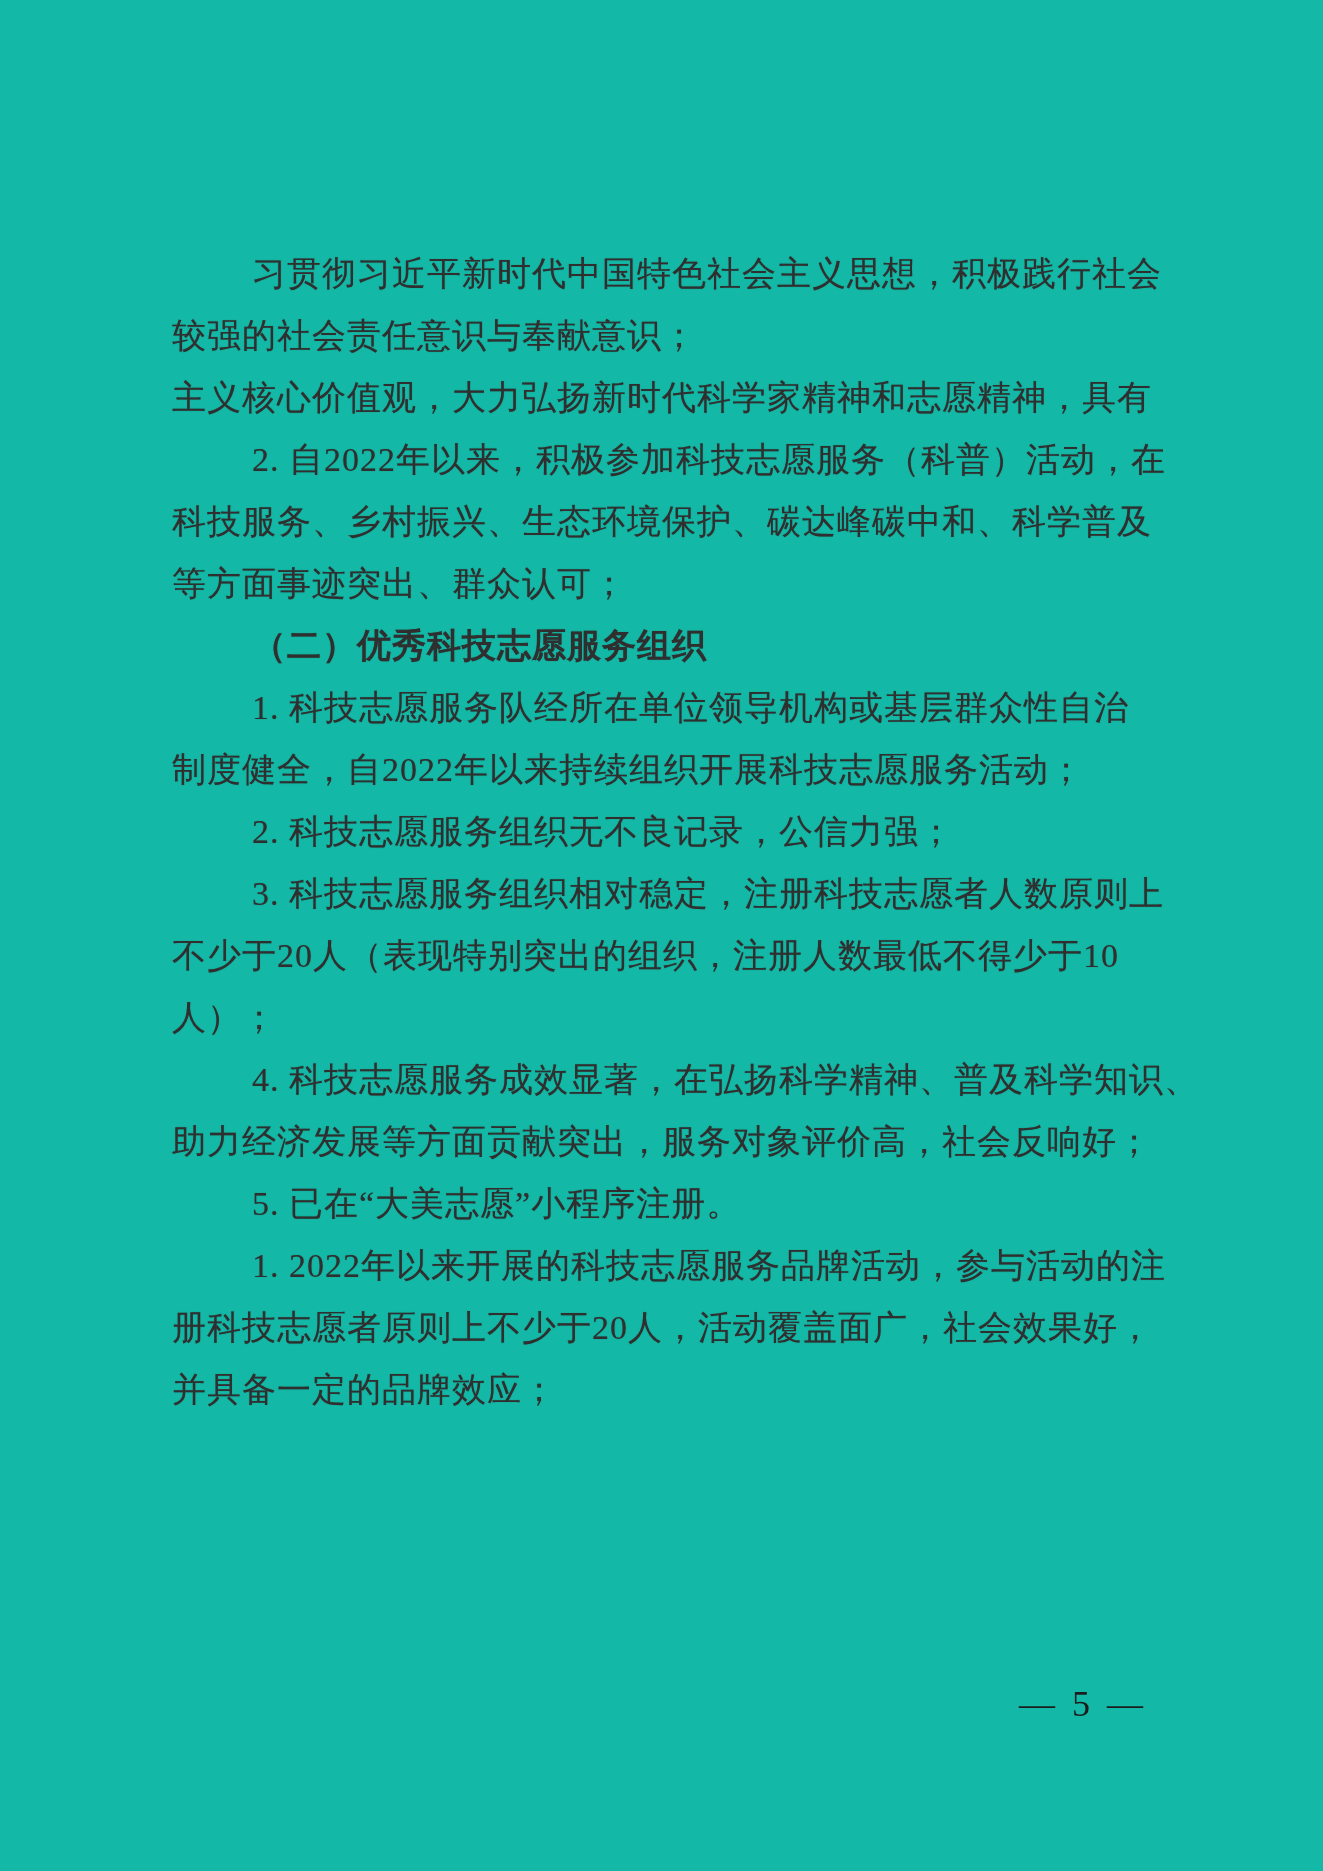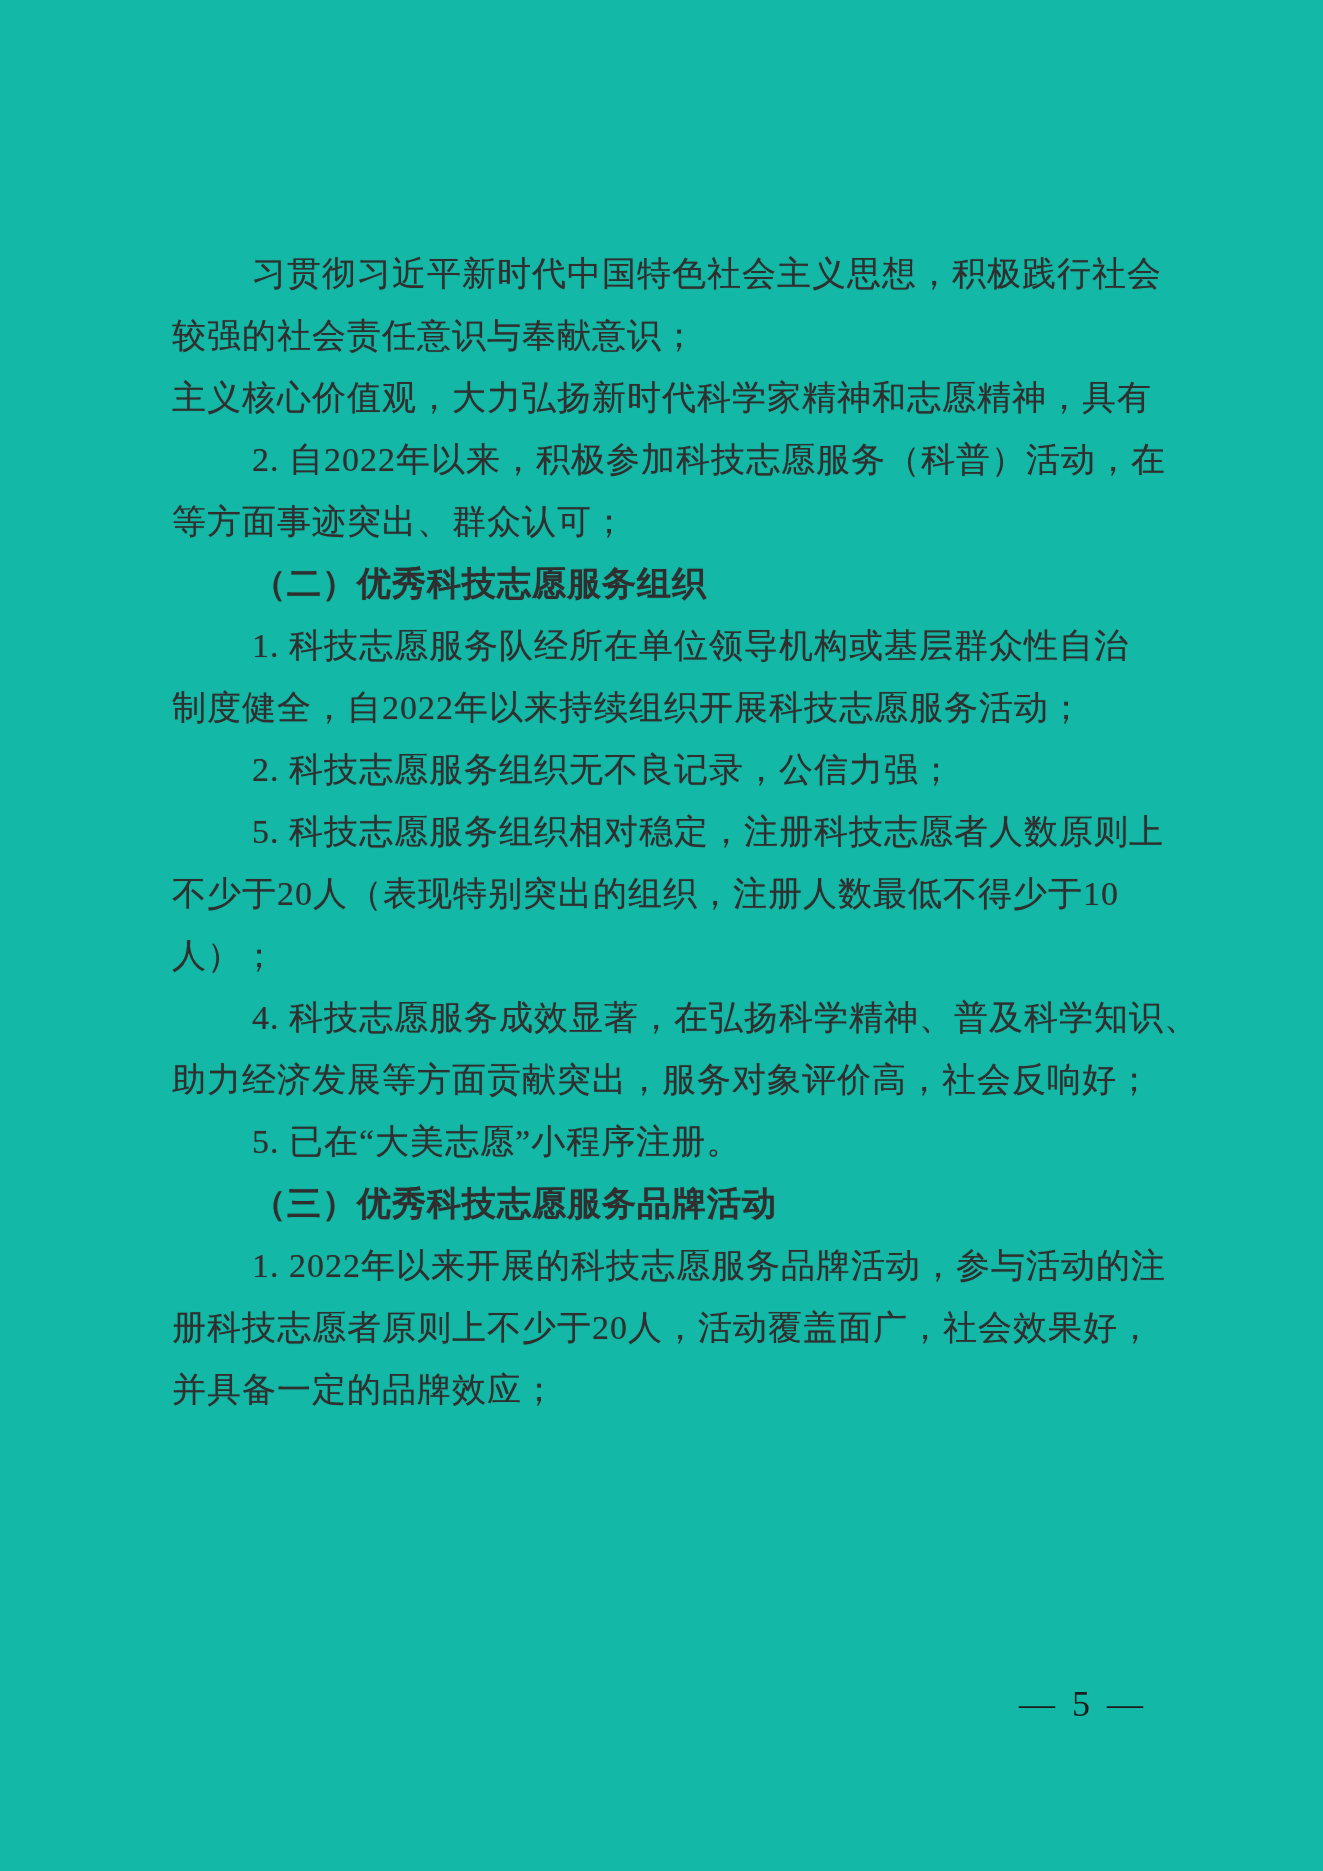--- a/index.html
+++ b/index.html
@@ -49,31 +49,31 @@
 </style>
 </head>
 <body>
 
 <div class="page">
   <div class="text-block">
     <div class="line indent">习贯彻习近平新时代中国特色社会主义思想，积极践行社会</div>
     <div class="line">较强的社会责任意识与奉献意识；</div>
     <div class="line">主义核心价值观，大力弘扬新时代科学家精神和志愿精神，具有</div>
     <div class="line indent">2. 自2022年以来，积极参加科技志愿服务（科普）活动，在</div>
+    <div class="line">科技服务、乡村振兴、生态环境保护、碳达峰碳中和、科学普及</div>
     <div class="line">等方面事迹突出、群众认可；</div>
     <div class="line indent heading">（二）优秀科技志愿服务组织</div>
     <div class="line indent">1. 科技志愿服务队经所在单位领导机构或基层群众性自治</div>
     <div class="line">制度健全，自2022年以来持续组织开展科技志愿服务活动；</div>
     <div class="line indent">2. 科技志愿服务组织无不良记录，公信力强；</div>
-    <div class="line indent">5. 科技志愿服务组织相对稳定，注册科技志愿者人数原则上</div>
+    <div class="line indent">3. 科技志愿服务组织相对稳定，注册科技志愿者人数原则上</div>
     <div class="line">不少于20人（表现特别突出的组织，注册人数最低不得少于10</div>
     <div class="line">人）；</div>
     <div class="line indent">4. 科技志愿服务成效显著，在弘扬科学精神、普及科学知识、</div>
     <div class="line">助力经济发展等方面贡献突出，服务对象评价高，社会反响好；</div>
     <div class="line indent">5. 已在“大美志愿”小程序注册。</div>
-    <div class="line indent heading">（三）优秀科技志愿服务品牌活动</div>
     <div class="line indent">1. 2022年以来开展的科技志愿服务品牌活动，参与活动的注</div>
     <div class="line">册科技志愿者原则上不少于20人，活动覆盖面广，社会效果好，</div>
     <div class="line">并具备一定的品牌效应；</div>
   </div>
 
   <div class="page-number">— 5 —</div>
 </div>
 
 </body></html>

